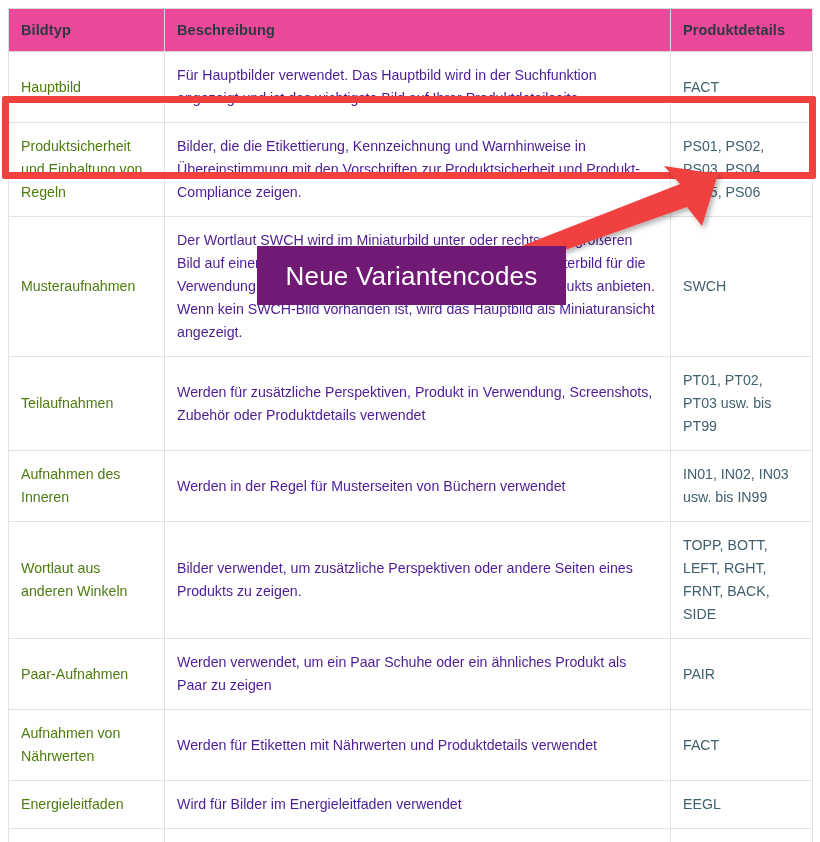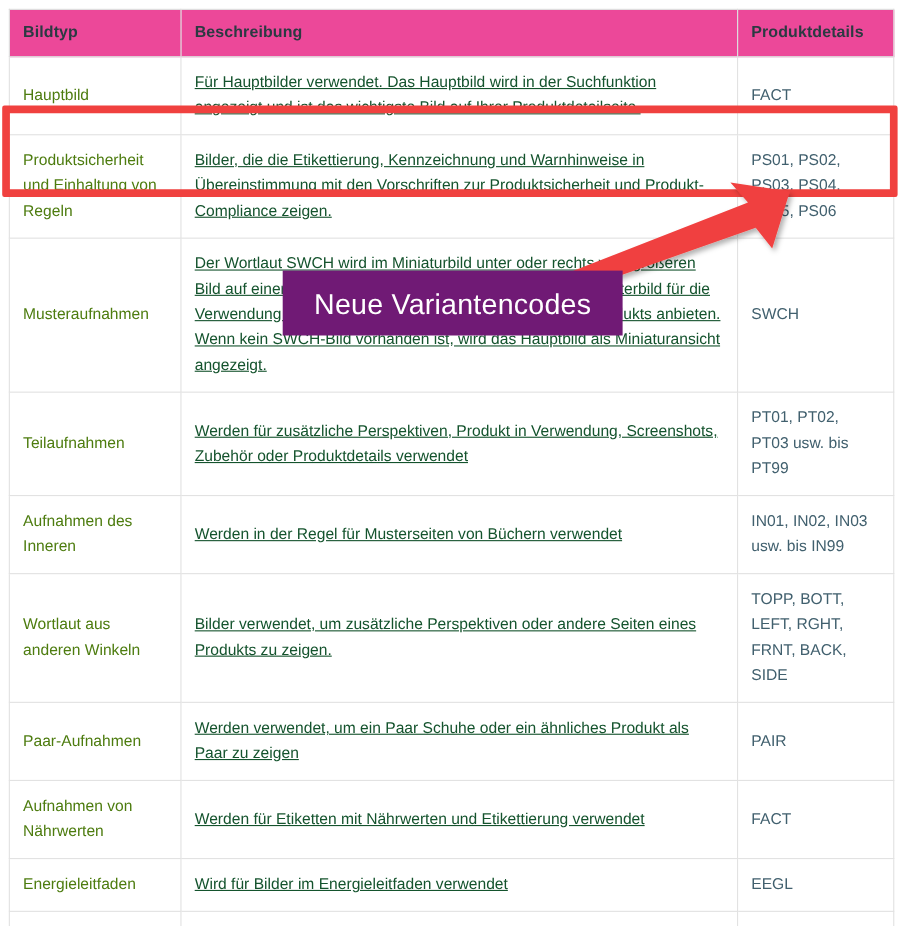--- a/index.html
+++ b/index.html
@@ -54,22 +54,21 @@
     line-height: 1.62;
     color: #41606e;
     vertical-align: middle;
     text-align: left;
   }
 
   table.codes-table tbody td.col-type {
     color: #4d7c0f;
   }
   table.codes-table tbody td.col-desc {
-    color: #14532d;
-    text-decoration: underline;
+    color: #4c1d95;
   }
   table.codes-table tbody td.col-codes {
     color: #41606e;
   }
 
   
   .highlight-rect {
     position: absolute;
     left: 2px;
     top: 96px;
@@ -163,21 +162,21 @@
         <td class="col-desc">Bilder verwendet, um zusätzliche Perspektiven oder andere Seiten eines Produkts zu zeigen.</td>
         <td class="col-codes">TOPP, BOTT, LEFT, RGHT, FRNT, BACK, SIDE</td>
       </tr>
       <tr>
         <td class="col-type">Paar-Aufnahmen</td>
         <td class="col-desc">Werden verwendet, um ein Paar Schuhe oder ein ähnliches Produkt als Paar zu zeigen</td>
         <td class="col-codes">PAIR</td>
       </tr>
       <tr>
         <td class="col-type">Aufnahmen von Nährwerten</td>
-        <td class="col-desc">Werden für Etiketten mit Nährwerten und Etikettierung verwendet</td>
+        <td class="col-desc">Werden für Etiketten mit Nährwerten und Produktdetails verwendet</td>
         <td class="col-codes">FACT</td>
       </tr>
       <tr>
         <td class="col-type">Energieleitfaden</td>
         <td class="col-desc">Wird für Bilder im Energieleitfaden verwendet</td>
         <td class="col-codes">EEGL</td>
       </tr>
       <tr>
         <td class="col-type">Auszeichnungen</td>
         <td class="col-desc">Testergebnisse, Auszeichnungen sowie Zertifikate im Zusammenhang mit dem Produkt müssen als AW01, AW02 usw. hochgeladen werden. Damit wird sichergestellt, dass die Auszeichnung im speziell dafür vorgesehenen Bereich "Auszeichnungen" auf der Seite angezeigt wird. Die Einhaltung rechtlicher oder urheberrechtlicher Anforderungen hinsichtlich dieser Auszeichnungen liegt in Ihrer Verantwortung.</td>

